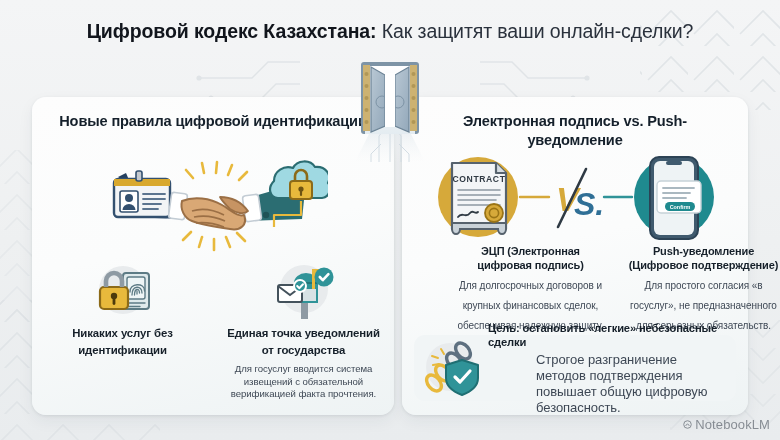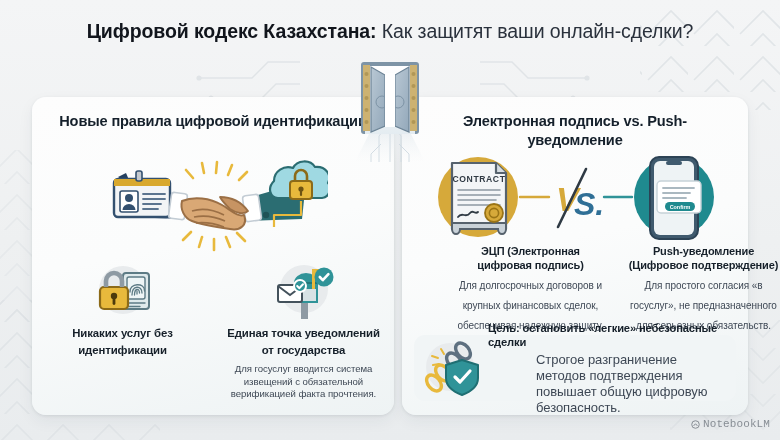--- a/index.html
+++ b/index.html
@@ -189,24 +189,23 @@
   .watermark {
     position: absolute;
     right: 10px; bottom: 7px;
     display: flex;
     align-items: center;
     gap: 3px;
     z-index: 6;
     opacity: .62;
   }
   .watermark .wm-label {
-    font-size: 11px;
+    font-size: 13px;
     color: #4c545e;
     letter-spacing: .1px;
-    font-family: Liberation Mono, monospace;
   }
 </style>
 </head>
 <body>
 
 <div id="stage">
 
   <svg class="bg-pattern" width="780" height="440" viewBox="0 0 780 440" aria-hidden="true">
     <defs>
       <linearGradient id="bgGrad" x1="0" y1="0" x2="0" y2="1">

